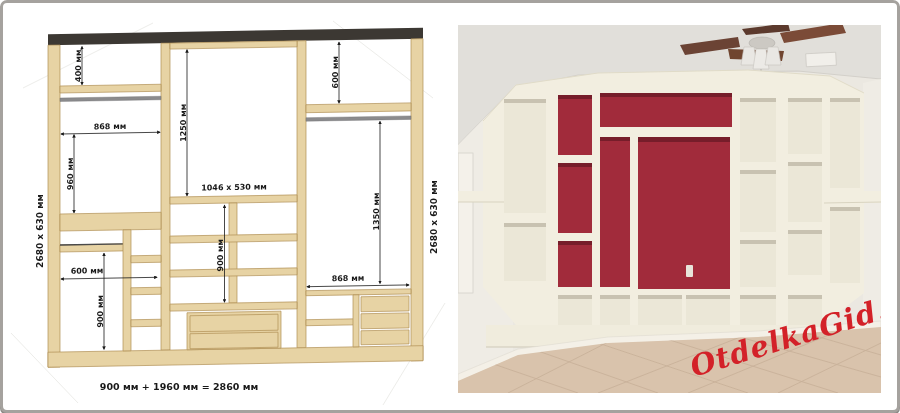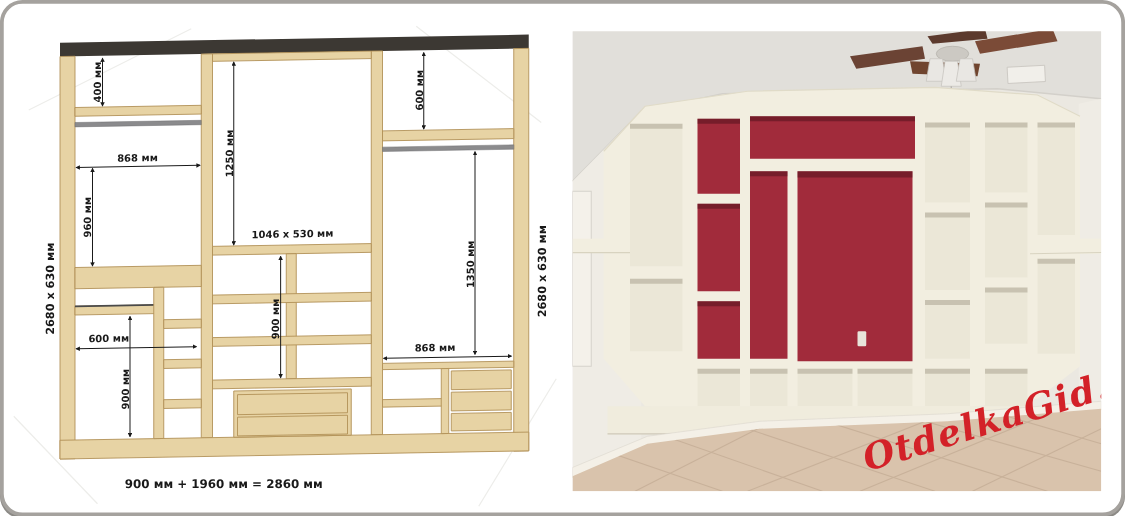--- a/index.html
+++ b/index.html
@@ -1,17 +1,17 @@
 <!DOCTYPE html>
 <html><head>
 <meta charset="utf-8">
 <style>
   html,body{margin:0;padding:0;background:#ffffff;font-family:"DejaVu Sans",sans-serif;}
   .stage{position:relative;width:900px;height:413px;box-sizing:border-box;border:3px solid #a5a29e;
-         border-radius:18px;background:#ffffff;overflow:hidden;box-shadow:0 2px 0 #8c8a86;}
+         border-radius:7px;background:#ffffff;overflow:hidden;box-shadow:0 2px 0 #8c8a86;}
   .panel{position:absolute;}
   .panel-left{left:0;top:0;width:450px;height:413px;}
   .panel-right{left:455px;top:22px;width:423px;height:368px;}
   svg{display:block;}
   
   .w{fill:#e7d3a4;stroke:#b08f55;stroke-width:.7;}
   .band{fill:#3c3833;}
   .rod{fill:#8b8b8d;stroke:#6f6f71;stroke-width:.4;}
   .dl{stroke:#1a1a1a;stroke-width:.8;}
   .dt{font:600 8px "DejaVu Sans",sans-serif;fill:#191919;}

